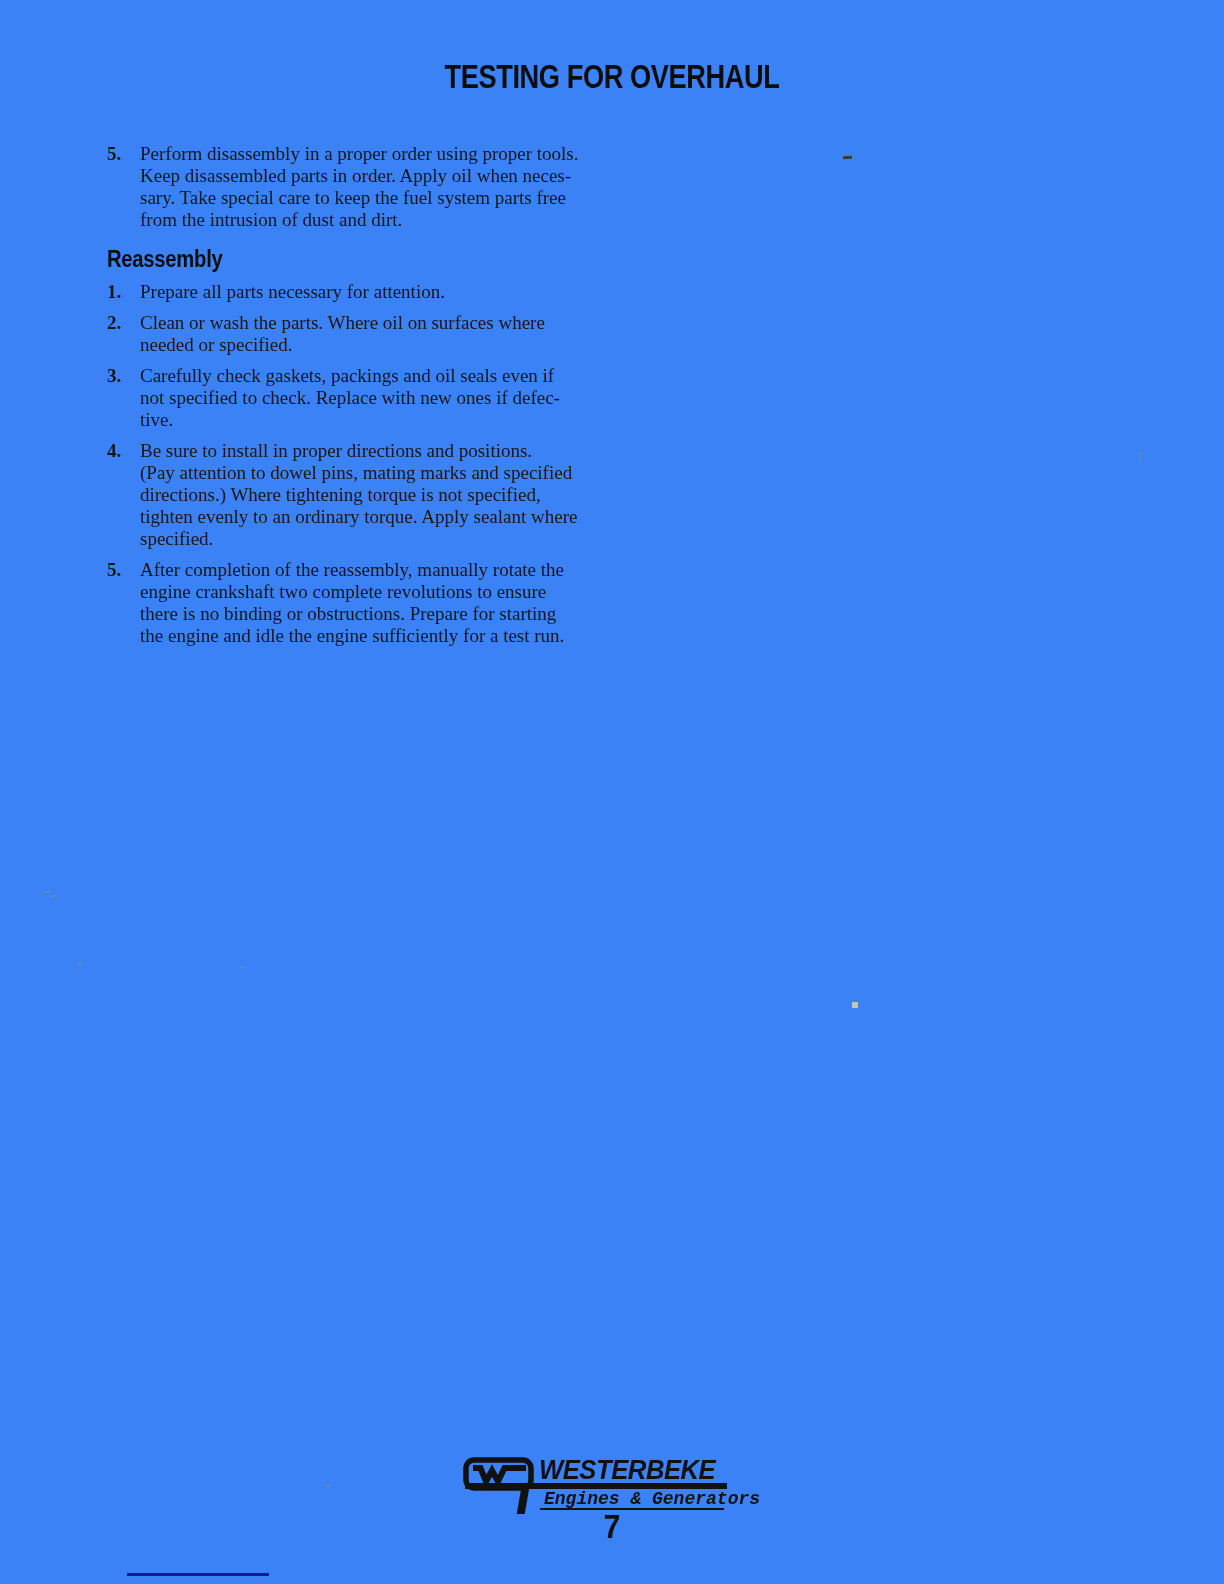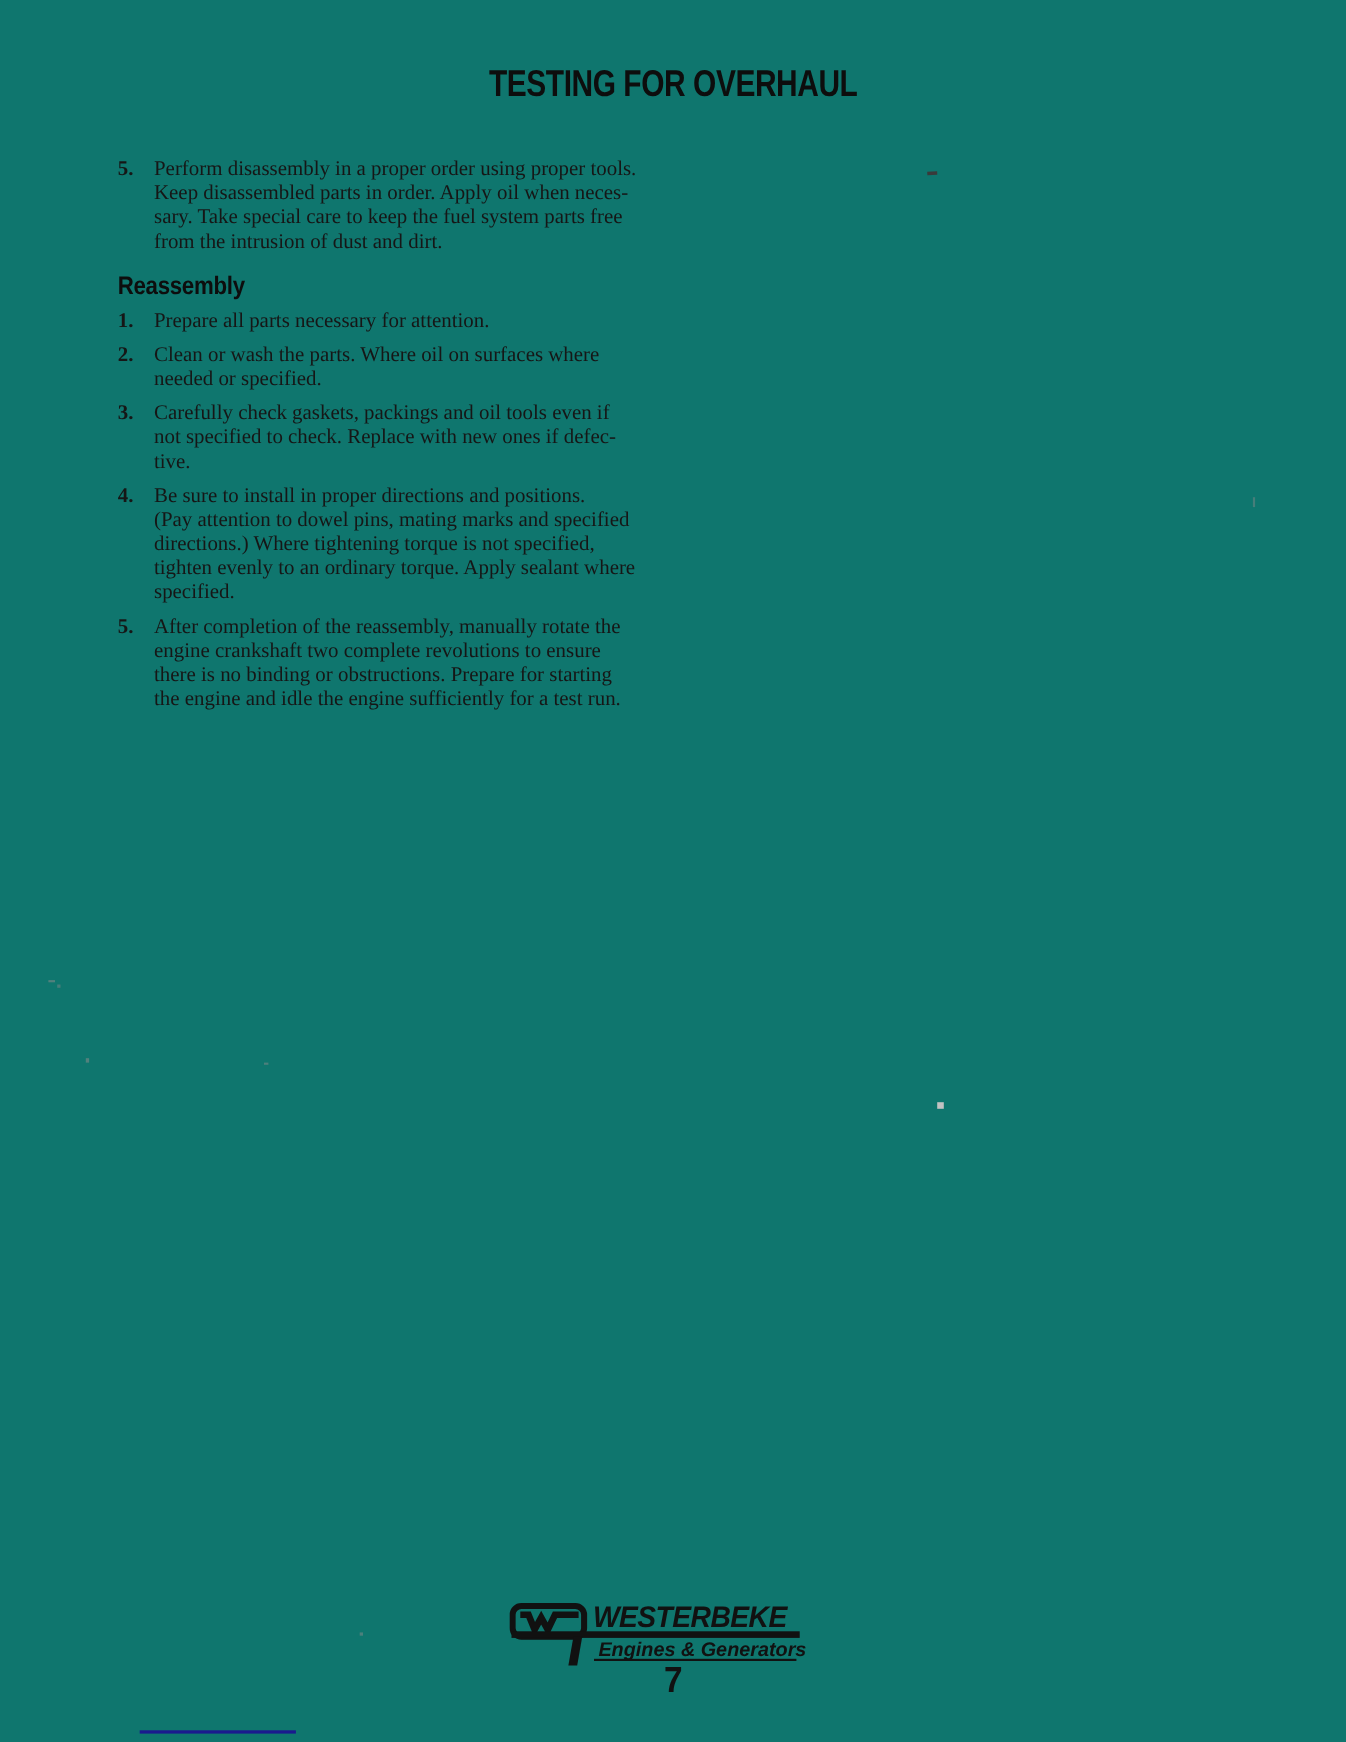--- a/index.html
+++ b/index.html
@@ -4,21 +4,21 @@
 <style>
   * { margin: 0; padding: 0; box-sizing: border-box; }
   html, body { background: #ffffff; }
   body {
     width: 1224px; height: 1584px;
     position: relative;
     overflow: hidden;
     font-family: "Liberation Serif", serif;
     color: #151515;
   }
-  .page { position: absolute; inset: 0; background: #0f766e; }
+  .page { position: absolute; inset: 0; background: #3b82f6; }
 
   
   .doc-title {
     position: absolute;
     top: 57px; left: 0; width: 100%;
     text-align: center;
     font-family: "Liberation Sans", sans-serif;
     font-weight: 700;
     font-size: 34px;
     letter-spacing: -0.5px;
@@ -62,21 +62,21 @@
     font-style: italic; font-weight: 700;
     font-size: 27px; letter-spacing: -0.5px;
     color: #111;
     transform: scaleX(0.95); transform-origin: left center;
     white-space: nowrap;
   }
   .logo-rule { position: absolute; left: 2px; top: 27px; width: 262px; height: 6px; background: #111; }
   .logo-tail { position: absolute; left: 56px; top: 32px; width: 8px; height: 26px; background: #111; transform: skewX(-10deg); }
   .tagline {
     position: absolute; left: 81px; top: 33px;
-    font-family: Liberation Sans, sans-serif;
+    font-family: Liberation Mono, monospace;
     font-style: italic; font-weight: 700;
     font-size: 18px; color: #111;
     white-space: nowrap;
   }
   .tagline-rule { position: absolute; left: 77px; top: 52px; width: 184px; height: 2px; background: #111; }
 
   .page-number {
     position: absolute; left: 0; top: 1508px; width: 100%;
     text-align: center;
     font-family: "Liberation Sans", sans-serif;
@@ -132,21 +132,21 @@
     </div>
 
     <div class="list-item">
       <span class="num">2.</span>
       <div class="txt">Clean or wash the parts. Where oil on surfaces where
 needed or specified.</div>
     </div>
 
     <div class="list-item">
       <span class="num">3.</span>
-      <div class="txt">Carefully check gaskets, packings and oil tools even if
+      <div class="txt">Carefully check gaskets, packings and oil seals even if
 not specified to check. Replace with new ones if defec-
 tive.</div>
     </div>
 
     <div class="list-item">
       <span class="num">4.</span>
       <div class="txt">Be sure to install in proper directions and positions.
 (Pay attention to dowel pins, mating marks and specified
 directions.) Where tightening torque is not specified,
 tighten evenly to an ordinary torque. Apply sealant where

